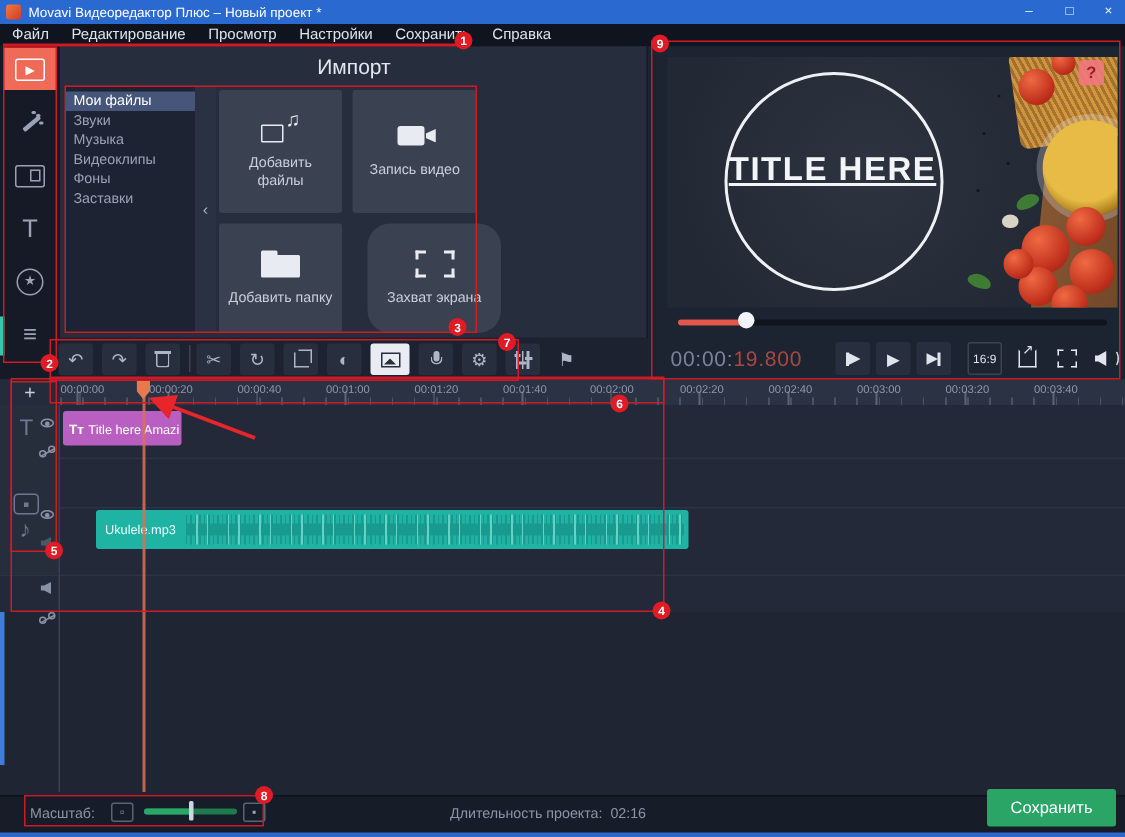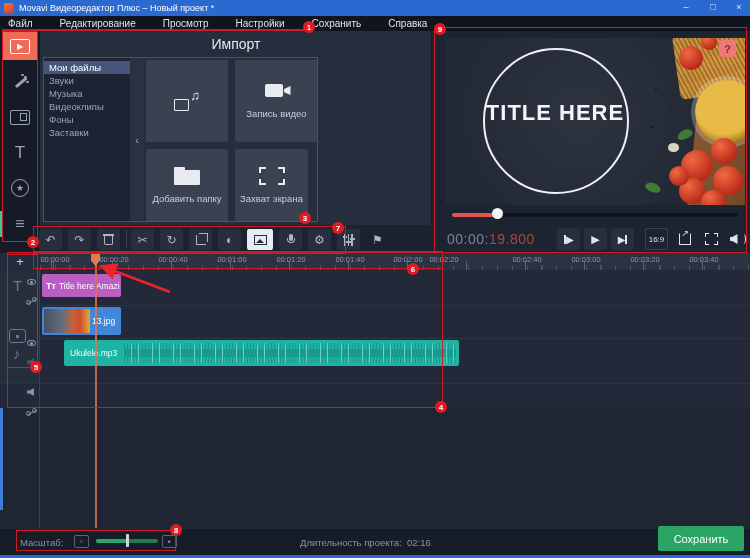--- a/index.html
+++ b/index.html
@@ -5,21 +5,21 @@
   html,body{margin:0;padding:0;background:#0b0e16;}
   *{box-sizing:border-box;font-family:"Liberation Sans","DejaVu Sans",sans-serif;}
   #app{position:relative;width:750px;height:558px;background:#222836;overflow:hidden;}
   .abs{position:absolute;}
   
   .titlebar{left:0;top:0;width:750px;height:16px;background:#2a6ad0;color:#fff;font-size:9px;}
   .appicon{left:4px;top:3px;width:10px;height:10px;border-radius:2px;background:linear-gradient(135deg,#f07a3c,#d33a2a);}
   .wintitle{left:19px;top:3px;white-space:nowrap;}
   .winbtn{top:0;width:24px;height:16px;color:#eaf0fb;font-size:9px;text-align:center;line-height:15px;}
   
-  .menubar{left:0;top:16px;width:750px;height:15px;background:#10141f;display:flex;align-items:center;gap:27px;padding-left:8px;}
+  .menubar{left:0;top:16px;width:750px;height:15px;background:#10141f;display:flex;align-items:center;gap:15px;padding-left:8px;}
   .menuitem{color:#dfe3ec;font-size:10px;white-space:nowrap;}
   
   .sidebar{left:0;top:31px;width:40px;height:222px;background:#151a26;}
   .sideitem{left:2px;width:36px;height:27px;display:flex;align-items:center;justify-content:center;color:#9aa3b6;}
   .sideitem.sel{background:#ef6a57;color:#fff;}
   .filmframe{width:20px;height:15px;border:1.5px solid currentColor;border-radius:2px;font-size:8px;display:flex;align-items:center;justify-content:center;}
   .wand{position:relative;width:18px;height:18px;}
   .wand i{position:absolute;left:3px;top:7px;width:14px;height:2.5px;background:currentColor;transform:rotate(-40deg);border-radius:1px;}
   .wand b{position:absolute;width:2.5px;height:2.5px;background:currentColor;border-radius:50%;}
   .trans{position:relative;width:20px;height:15px;border:1.5px solid currentColor;border-radius:2px;}
@@ -73,21 +73,21 @@
   .previewpanel{left:432px;top:31px;width:318px;height:222px;background:#1d2431;}
   .screen{left:445px;top:38px;width:300px;height:167px;background:radial-gradient(circle at 45% 45%,#2d3440,#222834 70%);overflow:hidden;}
   .board{position:absolute;right:-18px;top:20px;width:70px;height:190px;background:linear-gradient(100deg,#8a5a35,#6b4426);transform:rotate(6deg);}
   .spag{position:absolute;right:-6px;top:-8px;width:75px;height:65px;background:repeating-linear-gradient(70deg,#d89a40 0 2px,#a8752c 2px 4px);transform:rotate(-8deg);border-radius:6px;opacity:.95;}
   .bowl{position:absolute;right:-14px;top:42px;width:64px;height:64px;border-radius:50%;background:radial-gradient(circle at 45% 40%,#e7bb45 0 55%,#9a6d12 78%,#6b4a0c);box-shadow:0 0 0 4px rgba(225,225,230,.28);}
   .tomato{position:absolute;border-radius:50%;background:radial-gradient(circle at 35% 30%,#ef6a44,#c0301c 65%,#8f1d10);}
   .basil{position:absolute;width:16px;height:9px;border-radius:50% 50% 50% 50%/60% 60% 40% 40%;background:#3e7c35;}
   .garlic{position:absolute;width:11px;height:9px;border-radius:50% 50% 45% 45%;background:#d9d3c6;}
   .speck{position:absolute;width:2px;height:2px;border-radius:50%;background:#11151c;}
   .titlecircle{position:absolute;left:38px;top:10px;width:146px;height:146px;border:2.5px solid #eef1f5;border-radius:50%;}
-  .slidetitle{position:absolute;left:0;top:62px;width:220px;text-align:center;color:#f2f4f8;font-size:22px;font-weight:bold;letter-spacing:1px;}
+  .slidetitle{position:absolute;left:0;top:62px;width:220px;text-align:center;color:#f2f4f8;font-size:22px;font-weight:bold;letter-spacing:1px;text-decoration:underline;}
   .slidesub{position:absolute;left:0;top:92px;width:220px;text-align:center;color:#4fc6d8;font-size:9.5px;font-weight:bold;letter-spacing:2px;}
   .seektrack{left:452px;top:213px;width:286px;height:4px;border-radius:2px;background:#10141d;}
   .seekfill{left:452px;top:213px;width:46px;height:4px;border-radius:2px;background:#e2574d;}
   .seekknob{left:492px;top:208px;width:11px;height:11px;border-radius:50%;background:#f2f4f8;}
   .timecode{left:447px;top:231px;font-family:"DejaVu Sans Mono",monospace;font-size:14px;letter-spacing:.5px;color:#79839a;}
   .timecode b{color:#a8483f;font-weight:normal;}
   .pbtn{top:228px;width:23px;height:22px;background:#272e3d;border-radius:2px;color:#dfe4ee;display:flex;align-items:center;justify-content:center;font-size:10px;}
   .bar{display:inline-block;width:2px;height:9px;background:currentColor;}
   .ic-share{width:12px;height:12px;border:1.4px solid currentColor;border-top-color:transparent;position:relative;}
   .ic-share:after{content:"↗";position:absolute;left:2px;top:-6px;font-size:9px;}
@@ -203,36 +203,37 @@
     <div class="catitem">Фоны</div>
     <div class="catitem">Заставки</div>
   </div>
   <div class="abs collapse">‹</div>
 
   <div class="abs tile" style="left:146px;top:60px;width:82px;height:82px;">
     <span class="ic-addfiles">
         <span class="frame"></span>
         <span class="note">♫</span>
       </span>
+    <span class="tilelabel">Добавить файлы</span>
   </div>
   <div class="abs tile" style="left:235px;top:60px;width:83px;height:82px;">
     <span class="ic-cam">
         <span class="body"></span>
         <span class="lens"></span>
       </span>
     <span class="tilelabel">Запись видео</span>
   </div>
   <div class="abs tile" style="left:146px;top:149px;width:82px;height:73px;">
     <span class="ic-folder">
         <span class="tab"></span>
         <span class="bodyf"></span>
       </span>
     <span class="tilelabel">Добавить папку</span>
   </div>
-  <div class="abs tile" style="left:235px;top:149px;width:73px;height:73px;">
+  <div class="abs tile" style="left:245px;top:149px;width:89px;height:73px;border-radius:15px;">
     <span class="corners">
         <i></i>
         <i></i>
         <i></i>
         <i></i>
       </span>
     <span class="tilelabel">Захват экрана</span>
   </div>
 
   <div class="abs toolbar"></div>
@@ -345,21 +346,21 @@
   <div class="abs ruler"></div>
   <div class="abs ticks-min"></div>
   <div class="abs ticks-maj"></div>
   <div class="abs rulerlabel" style="left:35px;">00:00:00</div>
   <div class="abs rulerlabel" style="left:94px;">00:00:20</div>
   <div class="abs rulerlabel" style="left:153px;">00:00:40</div>
   <div class="abs rulerlabel" style="left:212px;">00:01:00</div>
   <div class="abs rulerlabel" style="left:271px;">00:01:20</div>
   <div class="abs rulerlabel" style="left:330px;">00:01:40</div>
   <div class="abs rulerlabel" style="left:388px;">00:02:00</div>
-  <div class="abs rulerlabel" style="left:424px;">00:02:20</div>
+  <div class="abs rulerlabel" style="left:448px;">00:02:20</div>
   <div class="abs rulerlabel" style="left:507px;">00:02:40</div>
   <div class="abs rulerlabel" style="left:566px;">00:03:00</div>
   <div class="abs rulerlabel" style="left:625px;">00:03:20</div>
   <div class="abs rulerlabel" style="left:684px;">00:03:40</div>
   <div class="abs addtrack">+</div>
 
   <div class="abs tracksbg">
       <div class="lower"></div>
     </div>
   <div class="abs rowline" style="top:305px;"></div>
@@ -382,24 +383,20 @@
   <div class="abs trackicon" style="left:13px;top:345px;font-size:15px;">♪</div>
   <div class="abs ic-spk" style="left:27px;top:345px;"></div>
   <div class="abs ic-linkoff" style="left:26px;top:357px;">
       <i></i>
       <i></i>
     </div>
 
   <div class="abs clip clip-title">
     <b style="font-size:9px;">Tᴛ</b>
     <span>Title here Amazi</span>
-  </div>
-  <div class="abs clip clip-video">
-    <span class="thumb"></span>
-    <span>13.jpg</span>
   </div>
   <div class="abs clip clip-audio">
     <span>Ukulele.mp3</span>
     <span class="wave"></span>
   </div>
 
   <div class="abs playheadline"></div>
   <div class="abs playheadmark"></div>
   <div class="abs vscroll"></div>
 

